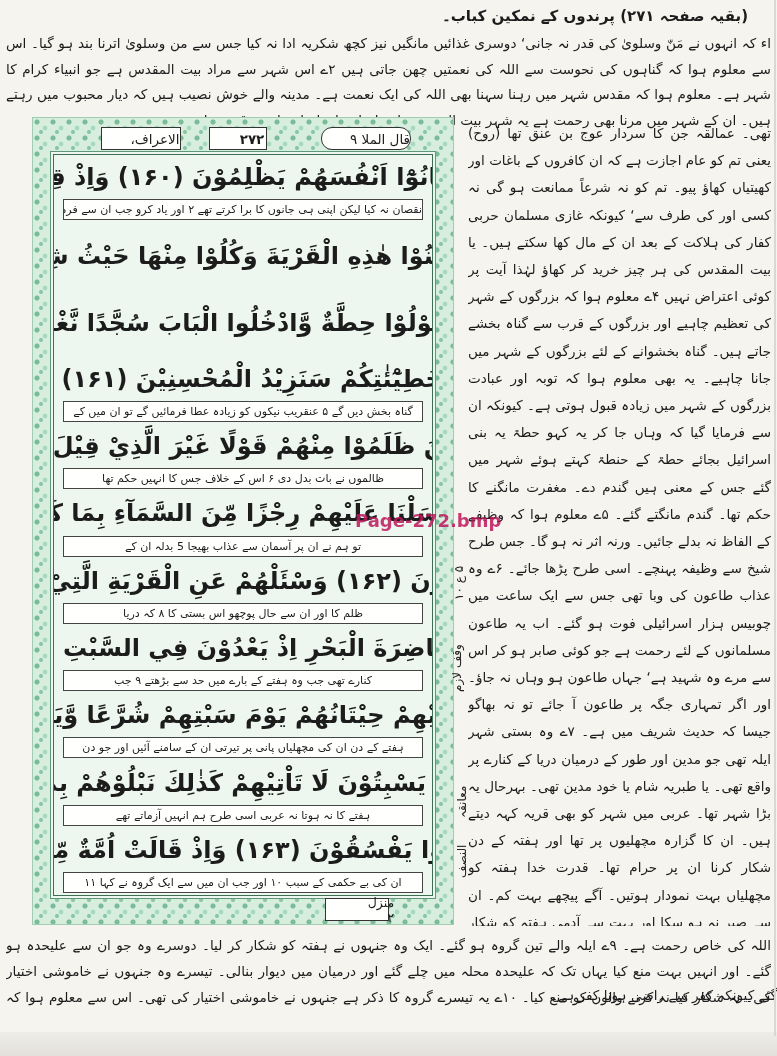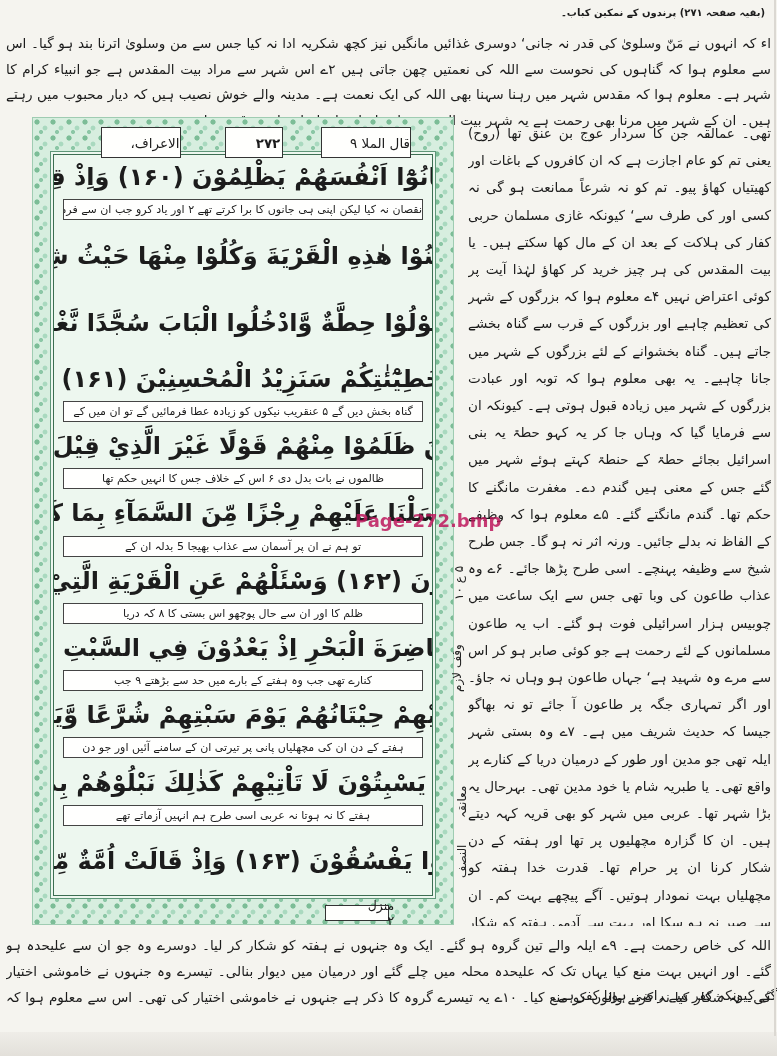--- a/index.html
+++ b/index.html
@@ -8,22 +8,22 @@
     position:relative;
     width:777px; height:1056px;
     background:#f5f4ef;
     font-family:"DejaVu Sans", sans-serif;
     color:#1c1c1c;
     overflow:hidden;
   }
 
   
   .top-note {
-    position:absolute; top:7px; right:12px;
-    font-size:10px; font-weight:600; direction:rtl;
+    position:absolute; top:7px; right:29px;
+    font-size:15px; font-weight:600; direction:rtl;
   }
   .top-para {
     position:absolute; top:31px; left:6px; right:6px; height:102px;
     font-size:13.6px; line-height:25.5px;
     direction:rtl; text-align:justify; overflow:hidden;
   }
 
   
   .quran-frame {
     position:absolute; left:32px; top:117px; width:422px; height:808px;
@@ -36,43 +36,43 @@
     border:1px solid #9fccb2;
   }
   .frame-content {
     position:absolute; left:20px; right:20px; top:36px; bottom:28px;
     background:#edf7ef;
     border:1px solid #3c6e52;
     box-shadow:0 0 0 2px #edf7ef, 0 0 0 3px #5e9678;
     display:flex; flex-direction:column;
   }
   .head-box {
-    position:absolute; top:9px; height:31px;
+    position:absolute; top:9px; height:23px;
     background:#fffffd; border:1px solid #333;
     display:flex; align-items:center; justify-content:center;
     font-size:13.5px; direction:rtl; z-index:2;padding-left:28px;
   }
-  .head-box.juz    { right:42px;  width:90px; }
-  .head-box.pagenum{ left:192px;  width:58px; font-weight:700; letter-spacing:2px; }
+  .head-box.juz    { right:42px;  width:90px;border-radius:11px; }
+  .head-box.pagenum{ left:176px;  width:58px; font-weight:700; letter-spacing:2px; }
   .head-box.surah  { left:68px;   width:80px; }
 
   .unit { flex:1; display:flex; flex-direction:column; }
   .unit .arabic {
     flex:1; display:flex; align-items:center; justify-content:center;
     font-size:24px; font-weight:bold; direction:rtl;
     white-space:nowrap; overflow:hidden; padding:0 4px;
   }
   .unit .trans {
     margin:0 9px 2px; height:21px; line-height:19px;
     background:#fffffe; border:1px solid #444;
     font-size:11px; text-align:center; direction:rtl;
     white-space:nowrap; overflow:hidden;
   }
   .manzil-box {
-    position:absolute; right:64px; bottom:3px; width:64px; height:16px;
+    position:absolute; right:64px; bottom:3px; width:64px; height:23px;
     background:#fffffd; border:1px solid #333;
     display:flex; align-items:center; justify-content:center;
     font-size:12.5px; direction:rtl; z-index:2;padding-left:48px;
   }
 
   
   .margin-note {
     position:absolute;
     transform:rotate(-90deg); transform-origin:left top;
     font-size:12px; white-space:nowrap; direction:rtl; color:#222;
@@ -164,20 +164,21 @@
     <div class="unit">
       <div class="arabic">تَاْتِيْهِمْ حِيْتَانُهُمْ يَوْمَ سَبْتِهِمْ شُرَّعًا وَّيَوْمَ</div>
       <div class="trans">ہفتے کے دن ان کی مچھلیاں پانی پر تیرتی ان کے سامنے آئیں اور جو دن</div>
     </div>
     <div class="unit">
       <div class="arabic">لَا يَسْبِتُوْنَ لَا تَاْتِيْهِمْ كَذٰلِكَ نَبْلُوْهُمْ بِمَا</div>
       <div class="trans">ہفتے کا نہ ہوتا نہ عربی اسی طرح ہم انہیں آزماتے تھے</div>
     </div>
     <div class="unit">
       <div class="arabic">كَانُوْا يَفْسُقُوْنَ (۱۶۳) وَاِذْ قَالَتْ اُمَّةٌ مِّنْهُمْ</div>
+      <div class="trans">ان کی بے حکمی کے سبب ۱۰ اور جب ان میں سے ایک گروہ نے کہا ۱۱</div>
     </div>
   </div>
 
   <div class="manzil-box">منزل ۲</div>
 </div>
 
 <div class="margin-note mn-ruku">۵ ع ۱۰</div>
 <div class="margin-note mn-waqf">وقف لازم</div>
 <div class="margin-note mn-muanaqah">معانقہ</div>
 <div class="margin-note mn-nisf">النصف</div>

